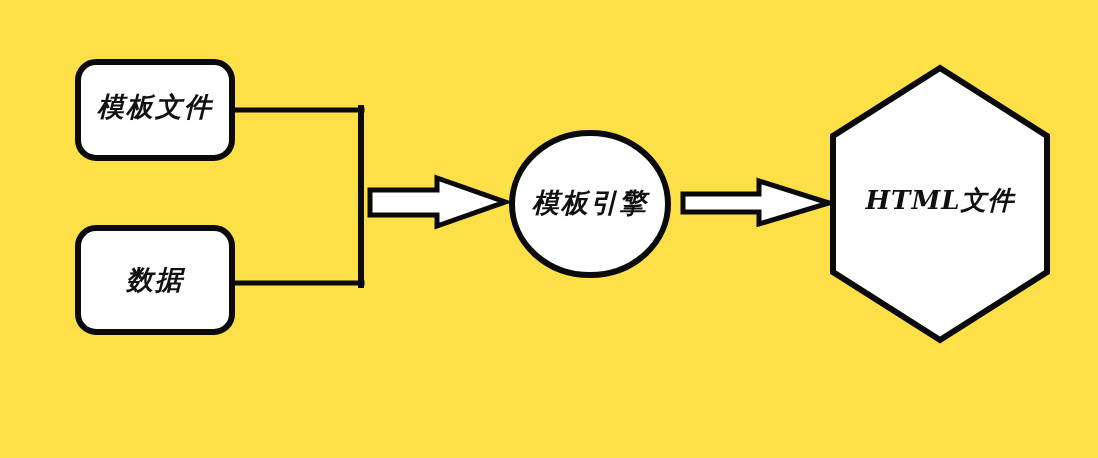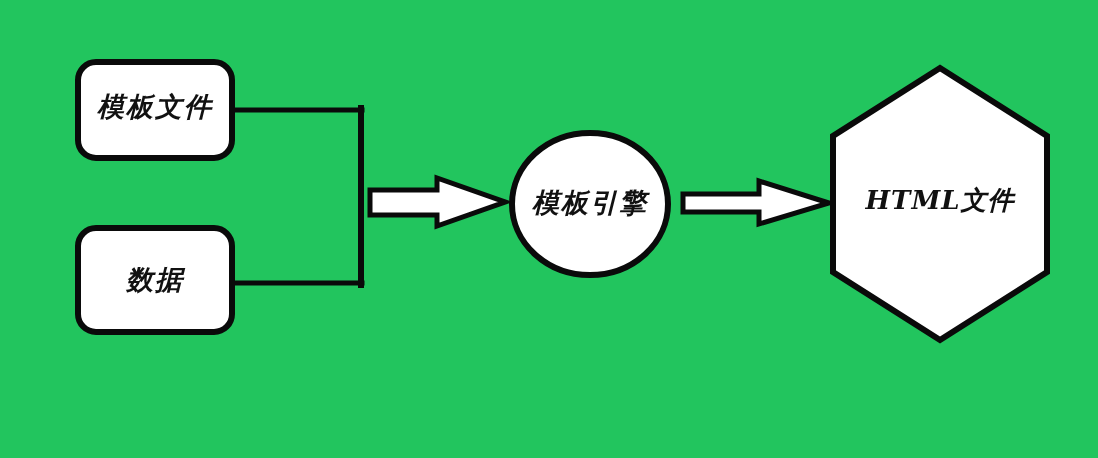--- a/index.html
+++ b/index.html
@@ -8,21 +8,21 @@
     padding: 0;
     background: #ffffff;
   }
   body {
     font-family: "Liberation Sans", sans-serif;
   }
   #diagram-canvas {
     position: relative;
     width: 1098px;
     height: 458px;
-    background: #22c55e;
+    background: #fde047;
     overflow: hidden;
   }
   #diagram-svg {
     position: absolute;
     top: 0;
     left: 0;
     width: 1098px;
     height: 458px;
   }
   .shape-stroke {

